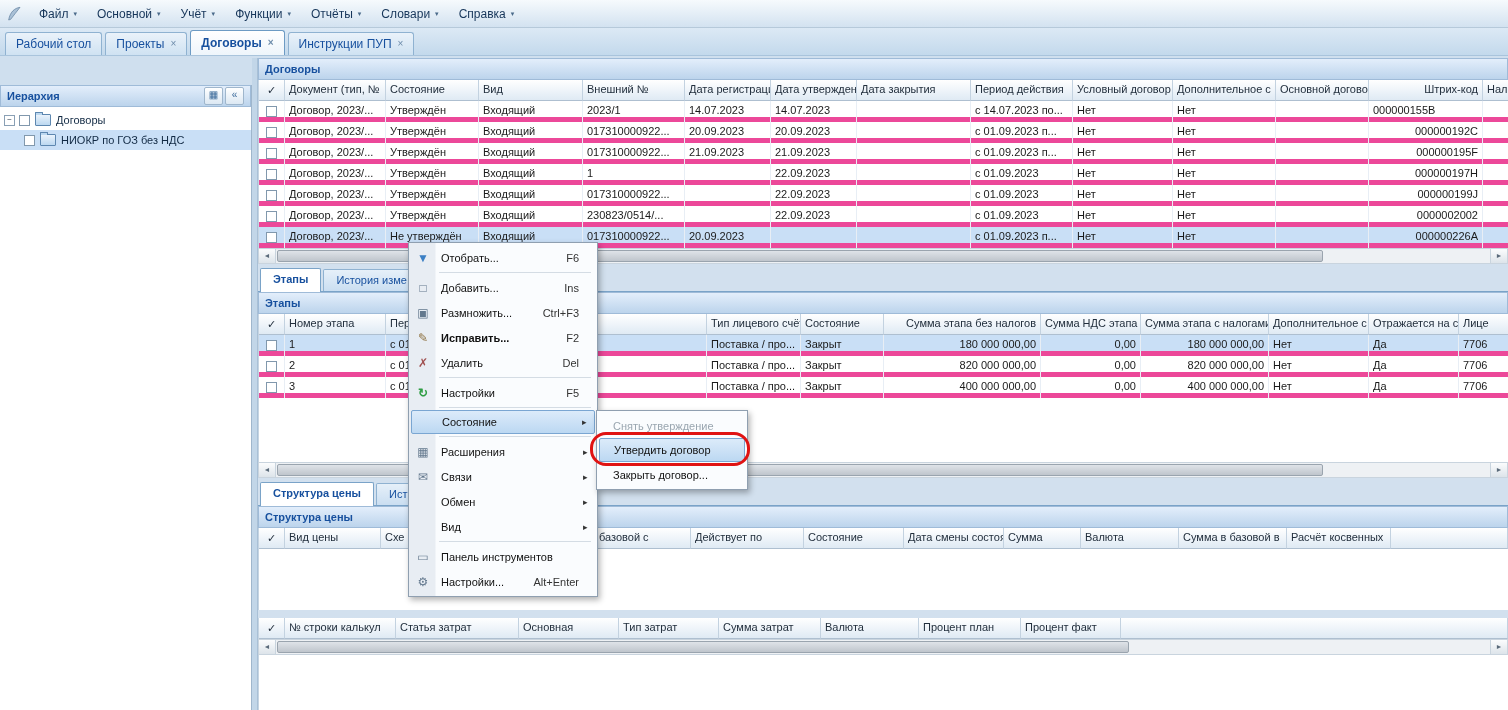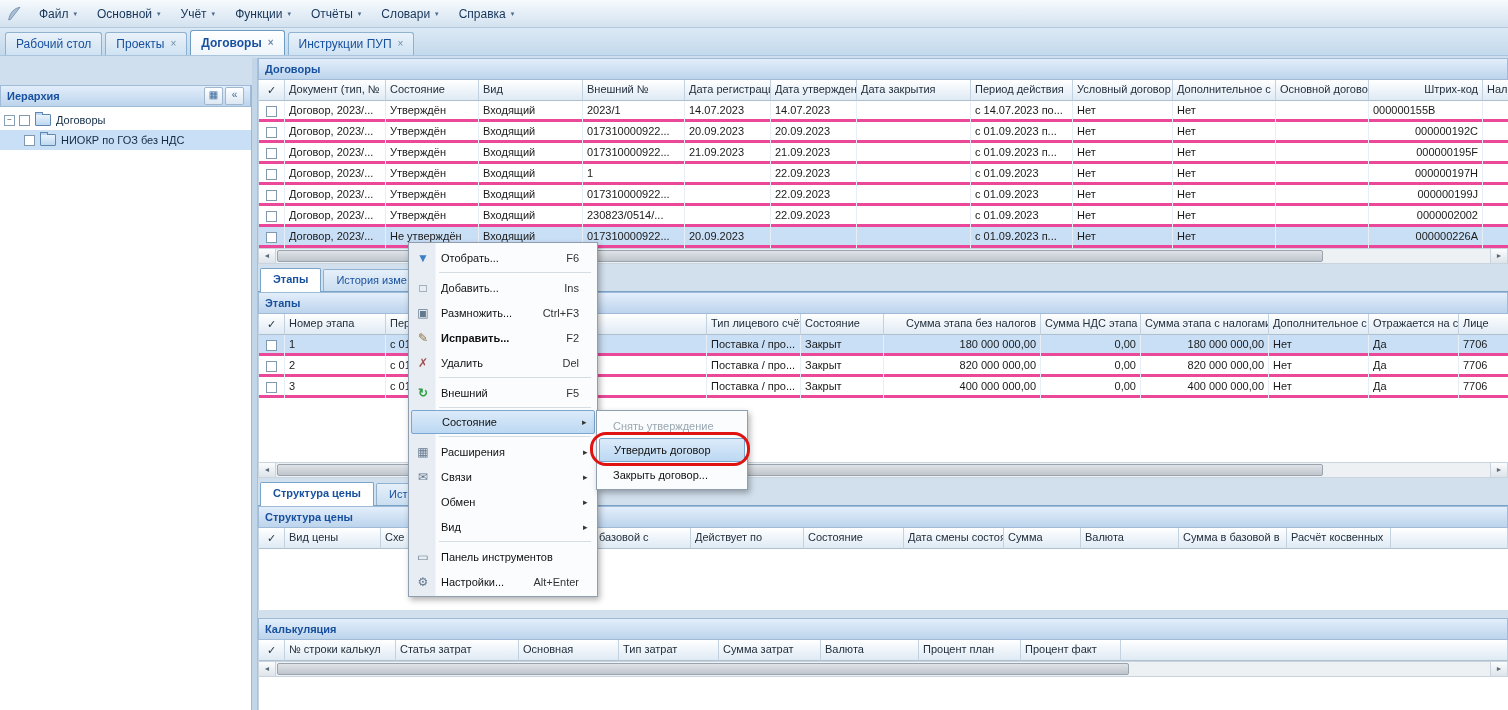--- a/index.html
+++ b/index.html
@@ -57,21 +57,21 @@
   .gap8{height:8px;flex:0 0 8px;}
   
   .tabsrow{height:24px;flex:0 0 24px;display:flex;align-items:flex-end;padding-left:2px;
     border-bottom:1px solid #7aa3c8;box-sizing:border-box;}
   .ttab{height:21px;line-height:20px;padding:0 12px;font-size:11px;color:#17509e;
     background:linear-gradient(#e6f0f9,#cadef1);border:1px solid #8fb2d1;border-bottom:none;
     border-radius:2px 2px 0 0;margin-right:2px;cursor:default;white-space:nowrap;}
   .ttab.active{background:#fff;font-weight:bold;height:23px;margin-bottom:-1px;border-color:#7aa3c8;}
   
   .grid{position:relative;overflow:hidden;background:#fff;border-left:1px solid #c5d4e2;box-sizing:border-box;}
-  .t-row{display:flex;height:21px;flex:0 0 21px;border-bottom:3px solid #ec4899;background:#fff;box-sizing:border-box;}
+  .t-row{display:flex;height:21px;flex:0 0 21px;border-bottom:5px solid #ec4899;background:#fff;box-sizing:border-box;}
   .t-row.selected{background:#c9dff6;}
   .t-cell{box-sizing:border-box;flex:0 0 auto;padding:3px 4px 0 4px;height:21px;font-size:11px;
     white-space:nowrap;overflow:hidden;border-right:1px solid #e8eef5;color:#1a1a1a;}
   .t-headrow{border-bottom:none;}
   .t-headcell{background:linear-gradient(#ffffff,#dfeaf4);border-right:1px solid #c3d2e0;
     border-bottom:1px solid #aebfd0;color:#222f3d;}
   .t-check{width:26px;flex:0 0 26px;display:flex;align-items:center;justify-content:center;padding:0;}
   .t-check .cbx{margin-right:0;}
   .t-fill{flex:1 1 auto;}
   .white-fill{flex:1 1 auto;background:#fff;border-left:1px solid #c5d4e2;box-sizing:border-box;}
@@ -454,23 +454,20 @@
           <div class="t-cell t-headcell" style="width: 108px;">Сумма в базовой в</div>
           <div class="t-cell t-headcell" style="width: 104px;">Расчёт косвенных</div>
           <div class="t-cell t-headcell t-fill"></div>
         </div>
       </div>
   </div>
 
   <div class="gap8"></div>
 
   <div class="panel" style="flex:1 1 auto;">
-    <div class="hdr">
-      <span>Калькуляция</span>
-    </div>
     <div class="grid" style="height:21px;">
         <div class="t-row t-headrow">
           <div class="t-cell t-headcell t-check">✓</div>
           <div class="t-cell t-headcell" style="width: 111px;">№ строки калькул</div>
           <div class="t-cell t-headcell" style="width: 123px;">Статья затрат</div>
           <div class="t-cell t-headcell" style="width: 100px;">Основная</div>
           <div class="t-cell t-headcell" style="width: 100px;">Тип затрат</div>
           <div class="t-cell t-headcell" style="width: 102px;">Сумма затрат</div>
           <div class="t-cell t-headcell" style="width: 98px;">Валюта</div>
           <div class="t-cell t-headcell" style="width: 102px;">Процент план</div>
@@ -518,21 +515,21 @@
     </div>
     <div class="menu-item">
       <div class="mi-icon" style="color: rgb(160, 80, 80);">✗</div>
       <div class="mi-label">Удалить</div>
       <div class="mi-short">Del</div>
       <div class="mi-arrow"></div>
     </div>
     <div class="menu-sep"></div>
     <div class="menu-item">
       <div class="mi-icon" style="color: rgb(47, 158, 68); font-weight: bold;">↻</div>
-      <div class="mi-label">Внешний</div>
+      <div class="mi-label">Настройки</div>
       <div class="mi-short">F5</div>
       <div class="mi-arrow"></div>
     </div>
     <div class="menu-sep"></div>
     <div class="menu-item highlighted">
       <div class="mi-icon"></div>
       <div class="mi-label">Состояние</div>
       <div class="mi-short"></div>
       <div class="mi-arrow">▸</div>
     </div>

